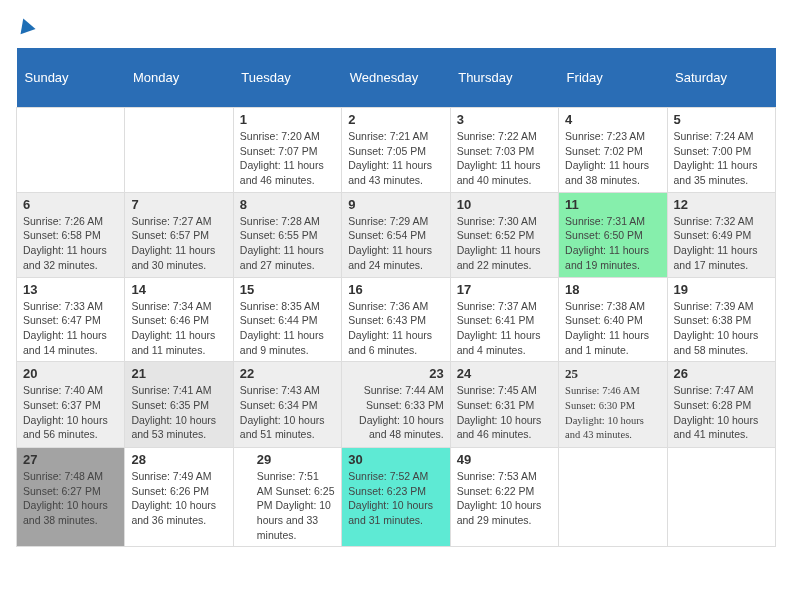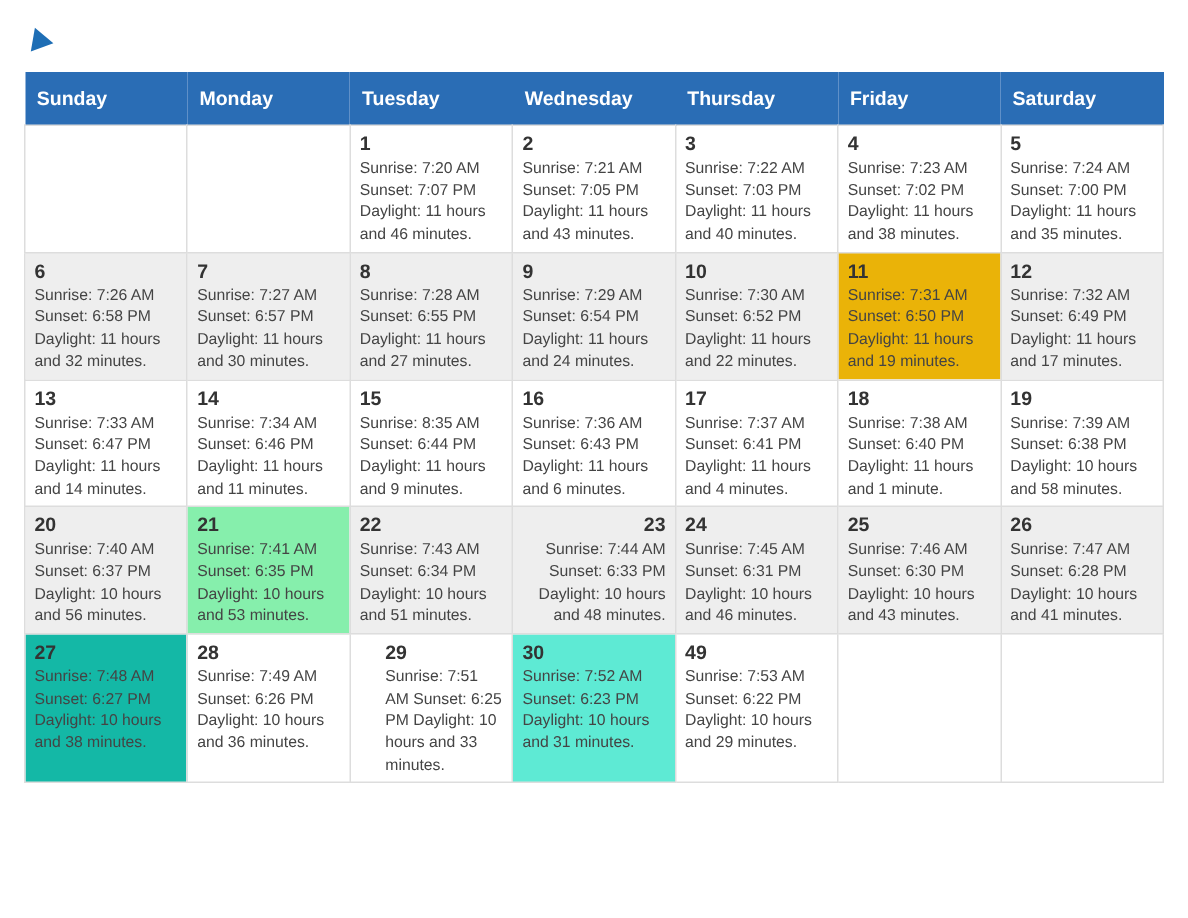--- a/index.html
+++ b/index.html
@@ -49,23 +49,23 @@
     }
     table {
       width: 100%;
       border-collapse: collapse;
       font-size: 11px;
     }
     thead tr th {
       background-color: #2a6db5;
       color: #fff;
       text-align: left;
-      padding: 10px 8px;
+      padding: 22px 8px;
       font-size: 13px;
-      font-weight: bold;
+      font-weight: normal;
     }
     tbody tr td {
       border: 1px solid #ddd;
       vertical-align: top;
       padding: 4px 6px;
       width: 107px;
       height: 78px;
       background: #fff;
     }
     tbody tr:nth-child(odd) td {
@@ -180,21 +180,21 @@
           <div class="day-info">Sunrise: 7:29 AM
 Sunset: 6:54 PM
 Daylight: 11 hours and 24 minutes.</div>
         </td>
         <td style="background: rgb(238, 238, 238);">
           <span class="day-number">10</span>
           <div class="day-info">Sunrise: 7:30 AM
 Sunset: 6:52 PM
 Daylight: 11 hours and 22 minutes.</div>
         </td>
-        <td style="background: #eab308;">
+        <td style="background: #86efac;">
           <span class="day-number">11</span>
           <div class="day-info">Sunrise: 7:31 AM
 Sunset: 6:50 PM
 Daylight: 11 hours and 19 minutes.</div>
         </td>
         <td style="background: rgb(238, 238, 238);">
           <span class="day-number">12</span>
           <div class="day-info">Sunrise: 7:32 AM
 Sunset: 6:49 PM
 Daylight: 11 hours and 17 minutes.</div>
@@ -244,21 +244,21 @@
 Daylight: 10 hours and 58 minutes.</div>
         </td>
       </tr>
       <tr>
         <td style="background: rgb(238, 238, 238);">
           <span class="day-number">20</span>
           <div class="day-info">Sunrise: 7:40 AM
 Sunset: 6:37 PM
 Daylight: 10 hours and 56 minutes.</div>
         </td>
-        <td style="background: #86efac; margin-top: 24px;">
+        <td style="background: #e5e5e5; margin-top: 24px;">
           <span class="day-number">21</span>
           <div class="day-info">Sunrise: 7:41 AM
 Sunset: 6:35 PM
 Daylight: 10 hours and 53 minutes.</div>
         </td>
         <td style="background: rgb(238, 238, 238);">
           <span class="day-number">22</span>
           <div class="day-info">Sunrise: 7:43 AM
 Sunset: 6:34 PM
 Daylight: 10 hours and 51 minutes.</div>
@@ -268,35 +268,35 @@
           <div class="day-info">Sunrise: 7:44 AM
 Sunset: 6:33 PM
 Daylight: 10 hours and 48 minutes.</div>
         </td>
         <td style="background: rgb(238, 238, 238);">
           <span class="day-number">24</span>
           <div class="day-info">Sunrise: 7:45 AM
 Sunset: 6:31 PM
 Daylight: 10 hours and 46 minutes.</div>
         </td>
-        <td style="background: rgb(238, 238, 238);">
+        <td style="background: rgb(238, 238, 238); font-family: Liberation Serif, serif;">
           <span class="day-number">25</span>
           <div class="day-info">Sunrise: 7:46 AM
 Sunset: 6:30 PM
 Daylight: 10 hours and 43 minutes.</div>
         </td>
         <td style="background: rgb(238, 238, 238);">
           <span class="day-number">26</span>
           <div class="day-info">Sunrise: 7:47 AM
 Sunset: 6:28 PM
 Daylight: 10 hours and 41 minutes.</div>
         </td>
       </tr>
       <tr>
-        <td style="background: #14b8a6;">
+        <td style="background: #a3a3a3;">
           <span class="day-number">27</span>
           <div class="day-info">Sunrise: 7:48 AM
 Sunset: 6:27 PM
 Daylight: 10 hours and 38 minutes.</div>
         </td>
         <td style="background: rgb(255, 255, 255);">
           <span class="day-number">28</span>
           <div class="day-info">Sunrise: 7:49 AM
 Sunset: 6:26 PM
 Daylight: 10 hours and 36 minutes.</div>

